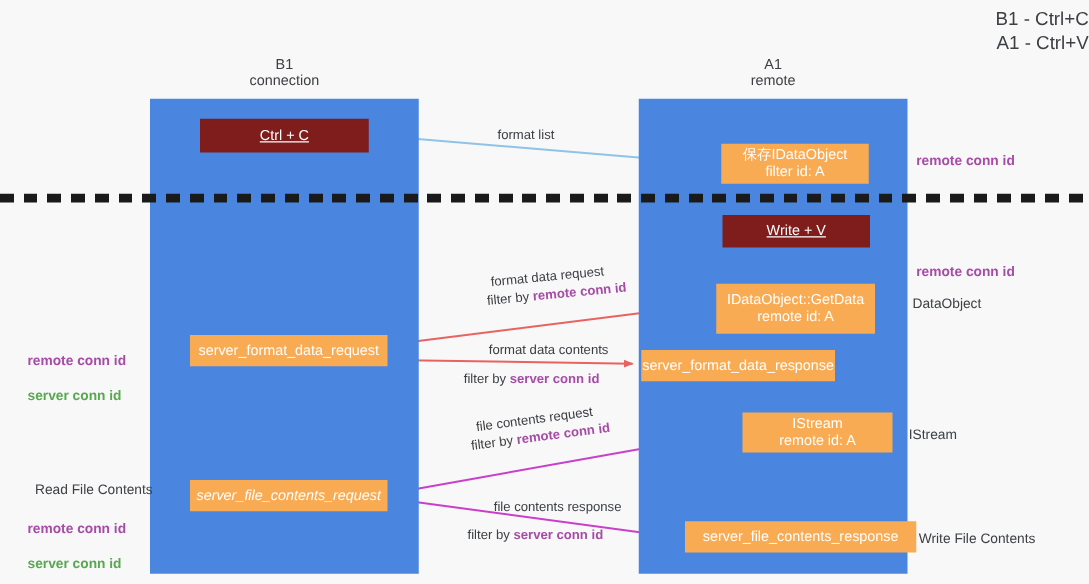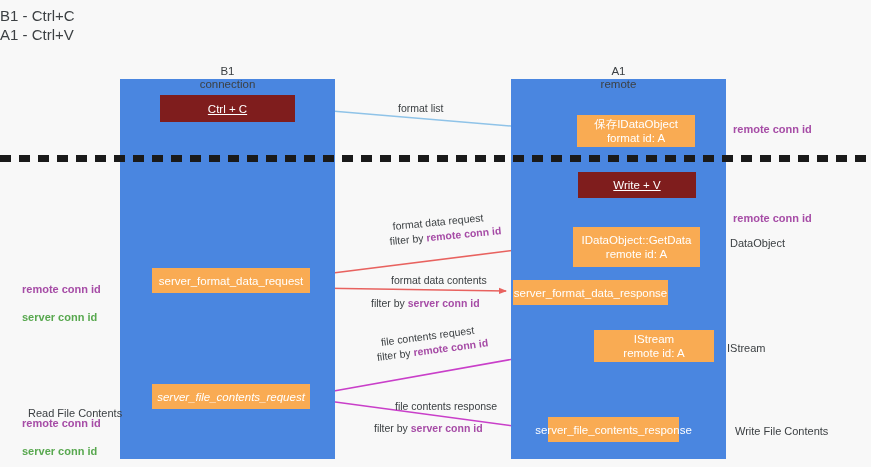--- a/index.html
+++ b/index.html
@@ -20,35 +20,34 @@
     inset: 0;
     width: 871px;
     height: 467px;
   }
   .abs { position: absolute; }
 
   
   #title {
     left: 0; top: 6px;
     width: 871px;
-    text-align: left;
+    text-align: right;
     font-size: 15px;
     line-height: 19px;
     color: #3c4043;
     white-space: pre-line;
   }
 
   
   .lane-header {
     font-size: 11.5px;
     line-height: 13px;
     text-align: center;
     color: #3c4043;
     white-space: pre-line;
-    margin-top: 19px;
   }
   #lane-header-b1 { left: 120px; top: 46px; width: 215px; }
   #lane-header-a1 { left: 511px; top: 46px; width: 215px; }
 
   
   .lane {
     background: #4a86e0;
   }
   #lane-b1 { left: 120px; top: 79px; width: 215px; height: 380px; }
   #lane-a1 { left: 511px; top: 79px; width: 215px; height: 380px; }
@@ -82,21 +81,21 @@
   .node.orange { background: #f9ab53; }
 
   #node-ctrl-c          { left: 160px; top: 95px;  width: 135px; height: 27px; }
   #node-save-idataobj   { left: 577px; top: 115px; width: 118px; height: 32px; }
   #node-ctrl-v          { left: 578px; top: 172px; width: 118px; height: 26px; }
   #node-getdata         { left: 573px; top: 227px; width: 127px; height: 40px; }
   #node-fmt-req         { left: 152px; top: 268px; width: 158px; height: 25px; }
   #node-fmt-resp        { left: 513px; top: 280px; width: 155px; height: 25px; }
   #node-istream         { left: 594px; top: 330px; width: 120px; height: 32px; }
   #node-file-req        { left: 152px; top: 384px; width: 158px; height: 25px; font-style: italic; }
-  #node-file-resp       { left: 548px; top: 417px; width: 131px; height: 25px; }
+  #node-file-resp       { left: 548px; top: 417px; width: 185px; height: 25px; }
 
   
   .side-label {
     font-size: 11px;
     line-height: 14px;
     white-space: pre-line;
   }
   .clr-purple { color: #a64ca6; font-weight: bold; }
   .clr-green  { color: #58a84f; font-weight: bold; }
   .clr-plain  { color: #3c4043; font-weight: normal; }
@@ -105,21 +104,21 @@
   #lbl-remote-conn-2 { left: 733px; top: 211px; }
   #lbl-dataobject    { left: 730px; top: 236px; }
   #lbl-istream       { left: 727px; top: 341px; }
   #lbl-write-file    { left: 735px; top: 424px; }
 
   #lbl-left-conn {
     left: 22px; top: 268px;
     text-align: left;
   }
   #lbl-read-file {
-    left: 28px; top: 385px; margin-top: 21px;
+    left: 28px; top: 385px;
   }
   #lbl-left-conn-2 {
     left: 22px; top: 402px;
   }
 
   
   .edge-label {
     font-size: 10.5px;
     line-height: 14px;
     color: #3c4043;
@@ -182,21 +181,21 @@
 remote</div>
 
 <div class="abs" id="title">B1 - Ctrl+C
 A1 - Ctrl+V</div>
 
 <div class="abs" id="separator"></div>
 
 <div class="abs node green" id="node-ctrl-c">Ctrl + C</div>
 
 <div class="abs node orange" id="node-save-idataobj">保存IDataObject
-format id: A</div>
+filter id: A</div>
 
 <div class="abs node green" id="node-ctrl-v">Write + V</div>
 
 <div class="abs node orange" id="node-getdata">IDataObject::GetData
 remote id: A</div>
 
 <div class="abs node orange" id="node-fmt-req">server_format_data_request</div>
 
 <div class="abs node orange" id="node-fmt-resp">server_format_data_response</div>
 

